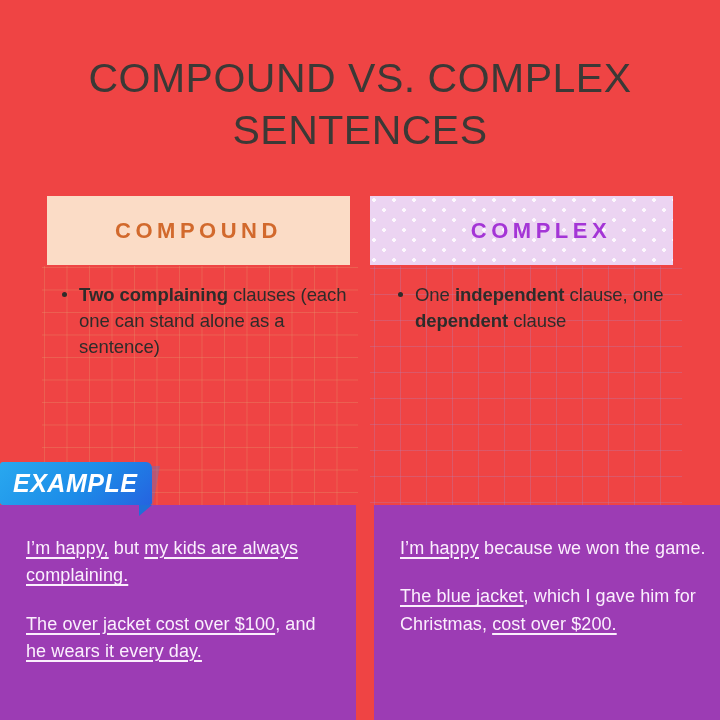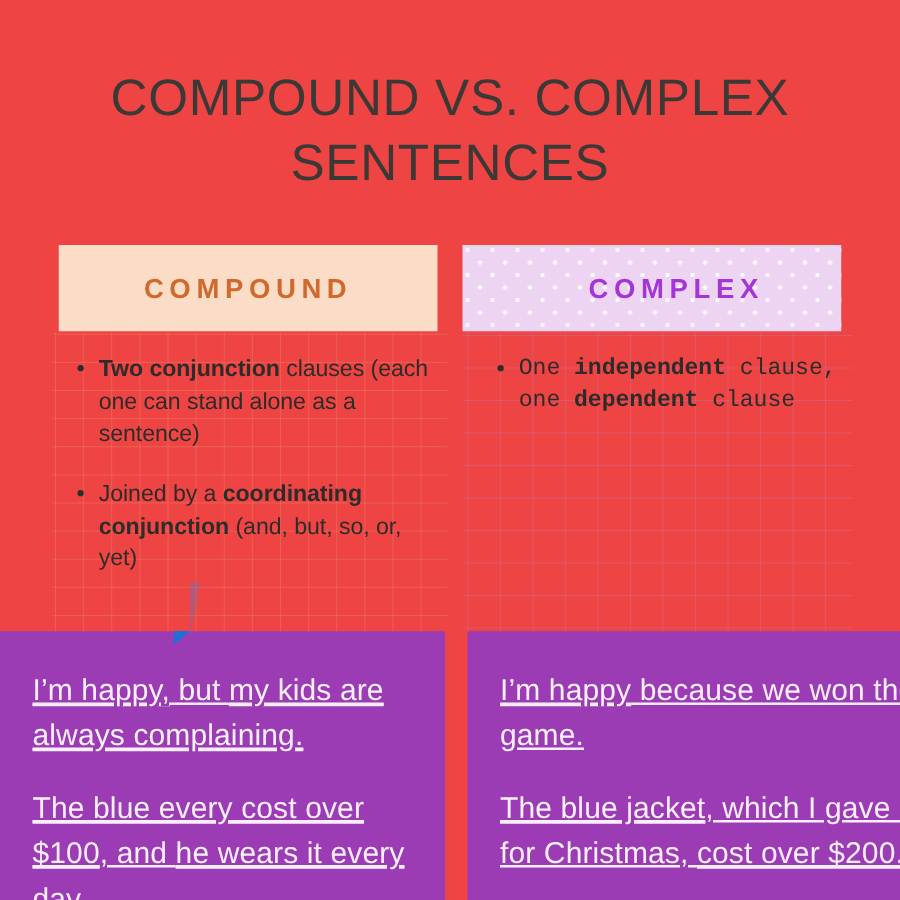--- a/index.html
+++ b/index.html
@@ -88,21 +88,20 @@
     background-position: 2px 1px;
   }
   .panel-right {
     left: 370px;
     width: 312px;
     background-image:
       linear-gradient(to right, rgba(170,140,200,0.28) 1px, transparent 1px),
       linear-gradient(to bottom, rgba(170,140,200,0.28) 1px, transparent 1px);
     background-size: 26px 26px;
     background-position: 4px 2px;
-    font-family: Liberation Mono, monospace;
   }
 
   ul.bullets {
     list-style: none;
     margin: 0;
     padding: 0;
   }
   ul.bullets li {
     position: relative;
     padding-left: 23px;
@@ -182,25 +181,24 @@
     top: 505px;
     height: 215px;
     background: #9c3cb4;
     padding: 30px 26px 0 26px;
   }
   .ex-left  { left: 0px;   width: 356px; }
   .ex-right { left: 374px; width: 428px; }
 
   .ex p {
     color: #fbeffd;
-    font-size: 24px;
+    font-size: 18px;
     line-height: 1.52;
     margin-bottom: 21px;
     letter-spacing: 0.1px;
-    text-decoration: underline;
   }
   .ex p u {
     text-decoration: underline;
     text-decoration-thickness: 1.5px;
     text-underline-offset: 3px;
   }
 </style>
 </head>
 <body>
 
@@ -210,40 +208,42 @@
 
   <div class="chip chip-compound">
     <span>COMPOUND</span>
   </div>
   <div class="chip chip-complex">
     <span>COMPLEX</span>
   </div>
 
   <div class="panel panel-left">
     <ul class="bullets">
-        <li><b>Two conjunction</b><span> clauses (each one can stand alone as a sentence)</span></li>
-        <li><span>Joined by a </span><b>coordinating conjunction</b><span> (and, but, so, or, yet)</span></li>
+        <li><b>Two complaining</b><span> clauses (each one can stand alone as a sentence)</span></li>
       </ul>
   </div>
 
   <div class="panel panel-right">
     <ul class="bullets">
         <li><span>One </span><b>independent</b><span> clause, one </span><b>dependent</b><span> clause</span></li>
       </ul>
   </div>
 
   <div class="ribbon">
     <div class="ribbon-fold"></div>
+    <div class="ribbon-body">
+      <span class="ribbon-label">EXAMPLE</span>
+    </div>
     <div class="ribbon-tail"></div>
   </div>
 
   <div class="ex ex-left">
     <div>
         <p><u>I’m happy,</u><span> but </span><u>my kids are always complaining.</u></p>
-        <p><u>The blue every cost over $100</u><span>, and </span><u>he wears it every day.</u></p>
+        <p><u>The over jacket cost over $100</u><span>, and </span><u>he wears it every day.</u></p>
       </div>
   </div>
 
   <div class="ex ex-right">
     <div>
         <p><u>I’m happy</u><span> because we won the game.</span></p>
         <p><u>The blue jacket</u><span>, which I gave him for Christmas, </span><u>cost over $200.</u></p>
       </div>
   </div>
 

